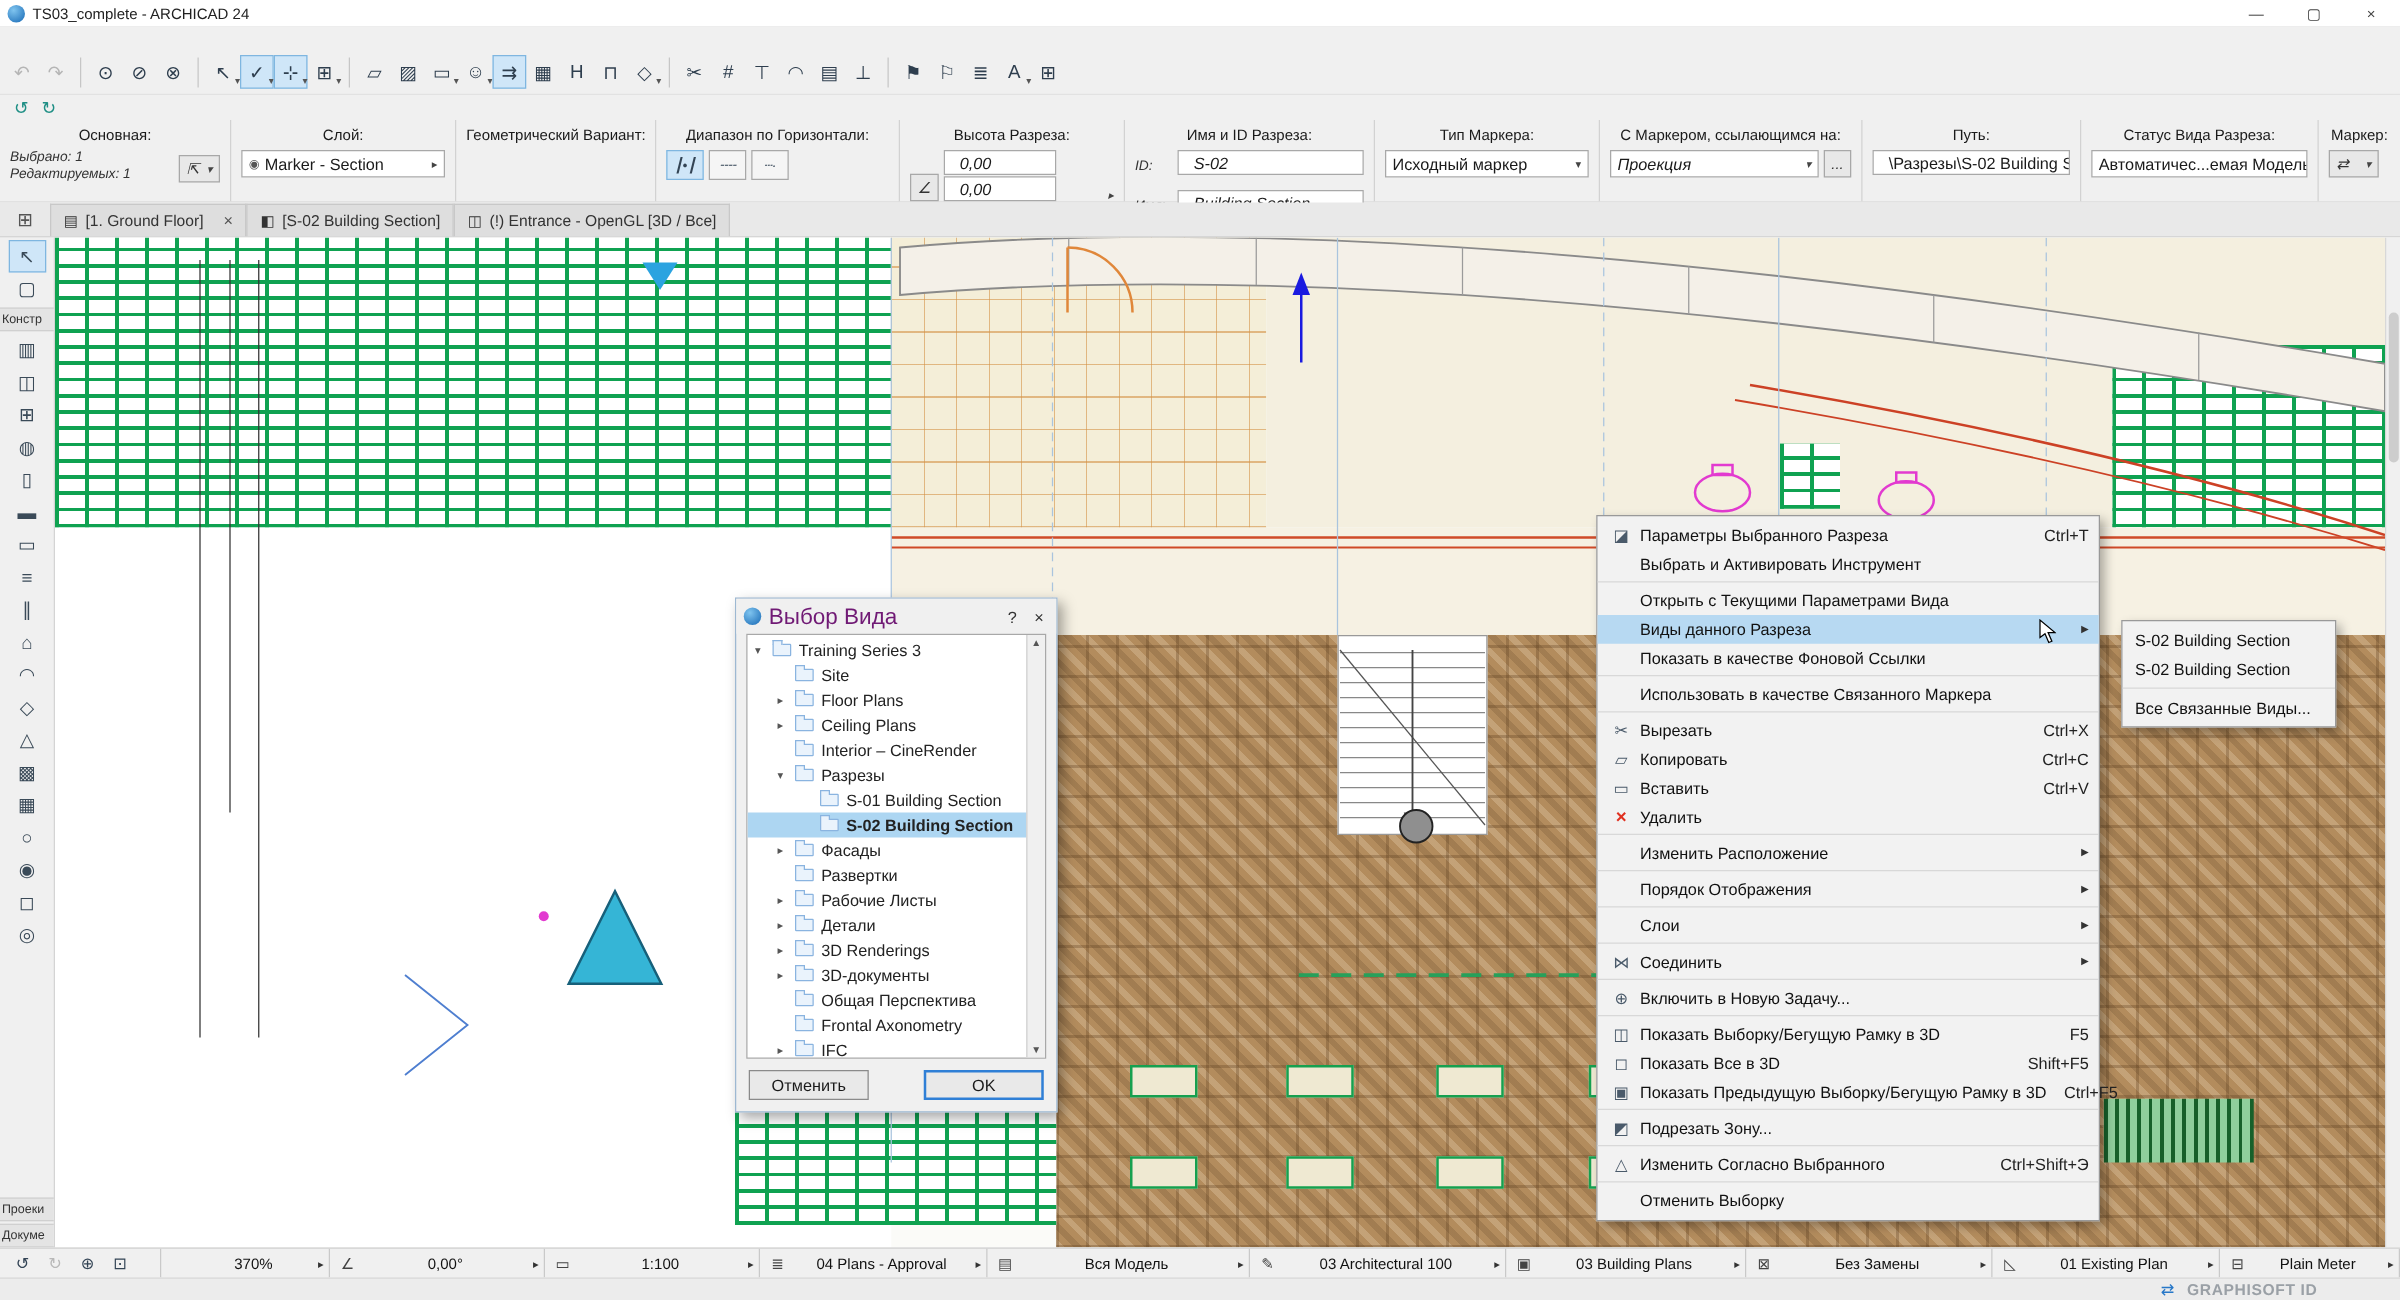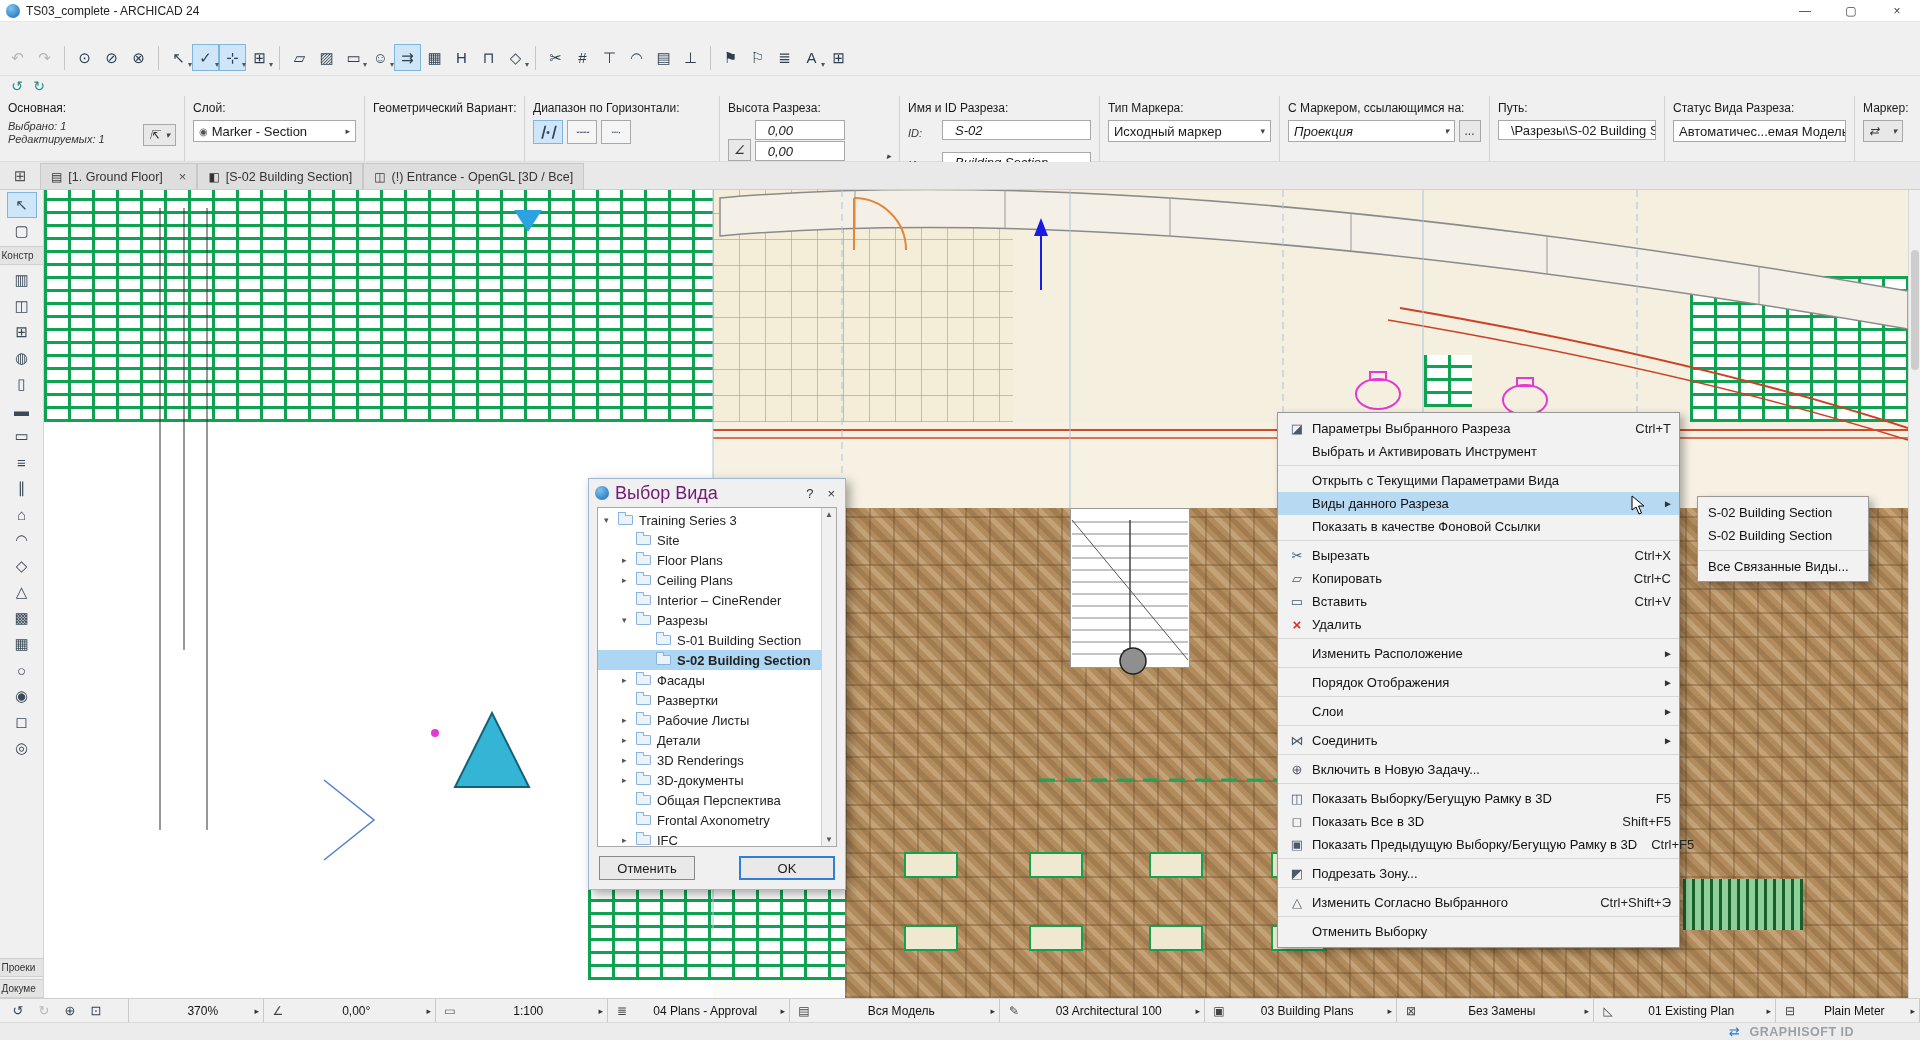--- a/index.html
+++ b/index.html
@@ -21,21 +21,21 @@
   .tbtn{width:27px;height:27px;display:flex;align-items:center;justify-content:center;font-size:15px;color:#2e3e4e;border:1px solid transparent;position:relative;}
   .tbtn.active{background:#cfe6f8;border-color:#7fb6e0;}
   .tbtn.dis{color:#b5b5b5;}
   .tbtn .dd{font-size:8px;color:#555;position:absolute;right:-1px;bottom:1px;}
   .tbtn.tsep{width:1px;height:24px;background:#c6c6c6;margin:0 6px;padding:0;border:none;}
   .tbtn2{width:22px;height:18px;display:flex;align-items:center;justify-content:center;font-size:14px;color:#1f8f85;}
 
   
   .infobar{position:absolute;left:0;top:96px;width:1920px;height:66px;background:#f0f0f0;display:flex;border-bottom:1px solid #dcdcdc;}
   .ibsec{border-right:1px solid #d2d2d2;padding:5px 8px 4px 8px;display:flex;flex-direction:column;}
-  .iblab{font-size:12px;color:#1a1a1a;margin-bottom:5px;white-space:nowrap;}
+  .iblab{font-size:12px;color:#1a1a1a;margin-bottom:5px;white-space:nowrap;text-align:center;}
   .ibrow{display:flex;align-items:flex-end;gap:4px;font-style:italic;}
   .ibsmall{font-size:11px;color:#333;line-height:13px;white-space:nowrap;}
   .combo{height:22px;border:1px solid #a8a8a8;background:#fff;display:flex;align-items:center;padding:0 5px;font-size:13px;white-space:nowrap;overflow:hidden;}
   .carr{margin-left:auto;font-size:9px;color:#444;padding-left:6px;}
   .field{height:20px;border:1px solid #a8a8a8;background:#fff;font-size:13px;padding:0 12px;display:flex;align-items:center;white-space:nowrap;overflow:hidden;}
   .minibtn{height:22px;border:1px solid #a8a8a8;background:#e8e8e8;display:flex;align-items:center;justify-content:center;font-size:12px;padding:0 5px;color:#333;}
   .segbtn{width:30px;height:24px;border:1px solid #a8a8a8;background:#f5f5f5;display:flex;align-items:center;justify-content:center;font-size:11px;color:#345;}
   .segbtn.active{background:#cfe6f8;border-color:#7fb6e0;}
 
   
@@ -781,20 +781,26 @@
           <path d="M1,1 L1,15 L5,12 L8,19 L10.5,18 L7.5,11 L13,11 Z" fill="#fff" stroke="#000" stroke-width="1"></path>
         </svg>
     </span>
   </div>
     <div class="cm-item group-end">
     <span class="cm-icon"></span>
     <span class="cm-label">Показать в качестве Фоновой Ссылки</span>
     <span class="cm-shortcut"></span>
 
   </div>
+    <div class="cm-item group-end">
+    <span class="cm-icon"></span>
+    <span class="cm-label">Использовать в качестве Связанного Маркера</span>
+    <span class="cm-shortcut"></span>
+
+  </div>
     <div class="cm-item">
     <span class="cm-icon">✂</span>
     <span class="cm-label">Вырезать</span>
     <span class="cm-shortcut">Ctrl+X</span>
 
   </div>
     <div class="cm-item">
     <span class="cm-icon">▱</span>
     <span class="cm-label">Копировать</span>
     <span class="cm-shortcut">Ctrl+C</span>

